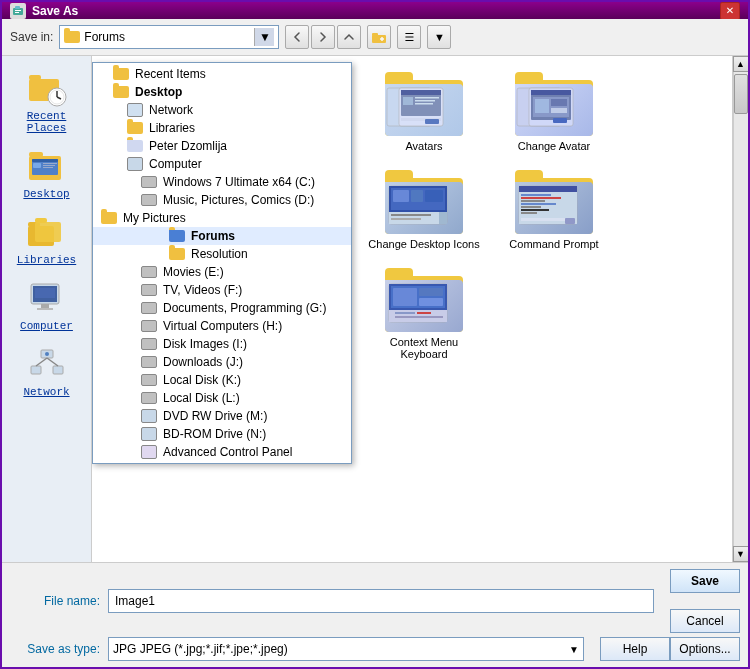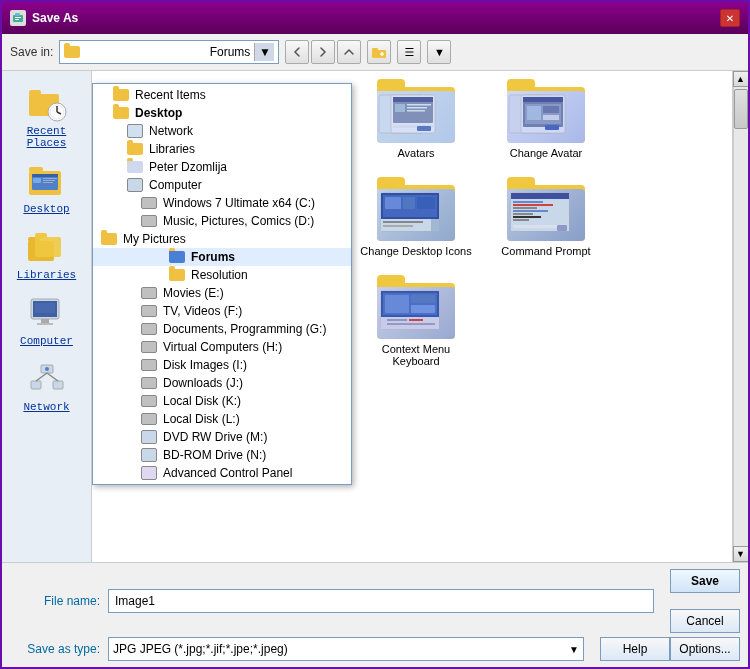--- a/index.html
+++ b/index.html
@@ -15,21 +15,21 @@
       flex-direction: column;
     }
 
     .title-bar {
       background: linear-gradient(to bottom, #8b008b, #5a005a);
       color: white;
       padding: 4px 8px;
       display: flex;
       align-items: center;
       justify-content: space-between;
-      height: 32px;
+      height: 17px;
     }
 
     .title-bar-left {
       display: flex;
       align-items: center;
       gap: 6px;
     }
 
     .title-icon {
       width: 16px; height: 16px;
@@ -59,21 +59,20 @@
       border-radius: 2px;
     }
 
     .toolbar {
       background: #f0f0f0;
       padding: 6px 8px;
       display: flex;
       align-items: center;
       gap: 6px;
       border-bottom: 1px solid #ccc;
-      text-align: right;
     }
 
     .save-in-label {
       font-size: 12px;
       color: #333;
       white-space: nowrap;
     }
 
     .save-in-combo {
       display: flex;
@@ -160,21 +159,21 @@
       background: white;
       overflow: hidden;
       position: relative;
       display: flex;
       flex-direction: column;
     }
 
     .file-grid {
       display: flex;
       flex-wrap: wrap;
-      padding: 4px;
+      padding: 12px;
       gap: 10px;
       align-content: flex-start;
       overflow-y: auto;
       flex: 1;
     }
 
     .file-item {
       display: flex;
       flex-direction: column;
       align-items: center;
@@ -251,21 +250,21 @@
       flex: 1;
       width: 16px;
       background: #e8e8e8;
       border-left: 1px solid #ccc;
       border-right: 1px solid #ccc;
     }
 
     
     .dropdown-overlay {
       position: absolute;
-      top: 12px;
+      top: 6px;
       left: 0;
       width: 260px;
       background: white;
       border: 1px solid #7a9cbf;
       box-shadow: 2px 2px 6px rgba(0,0,0,0.3);
       z-index: 100;
       padding: 2px 0;
     }
 
     .dropdown-item {

